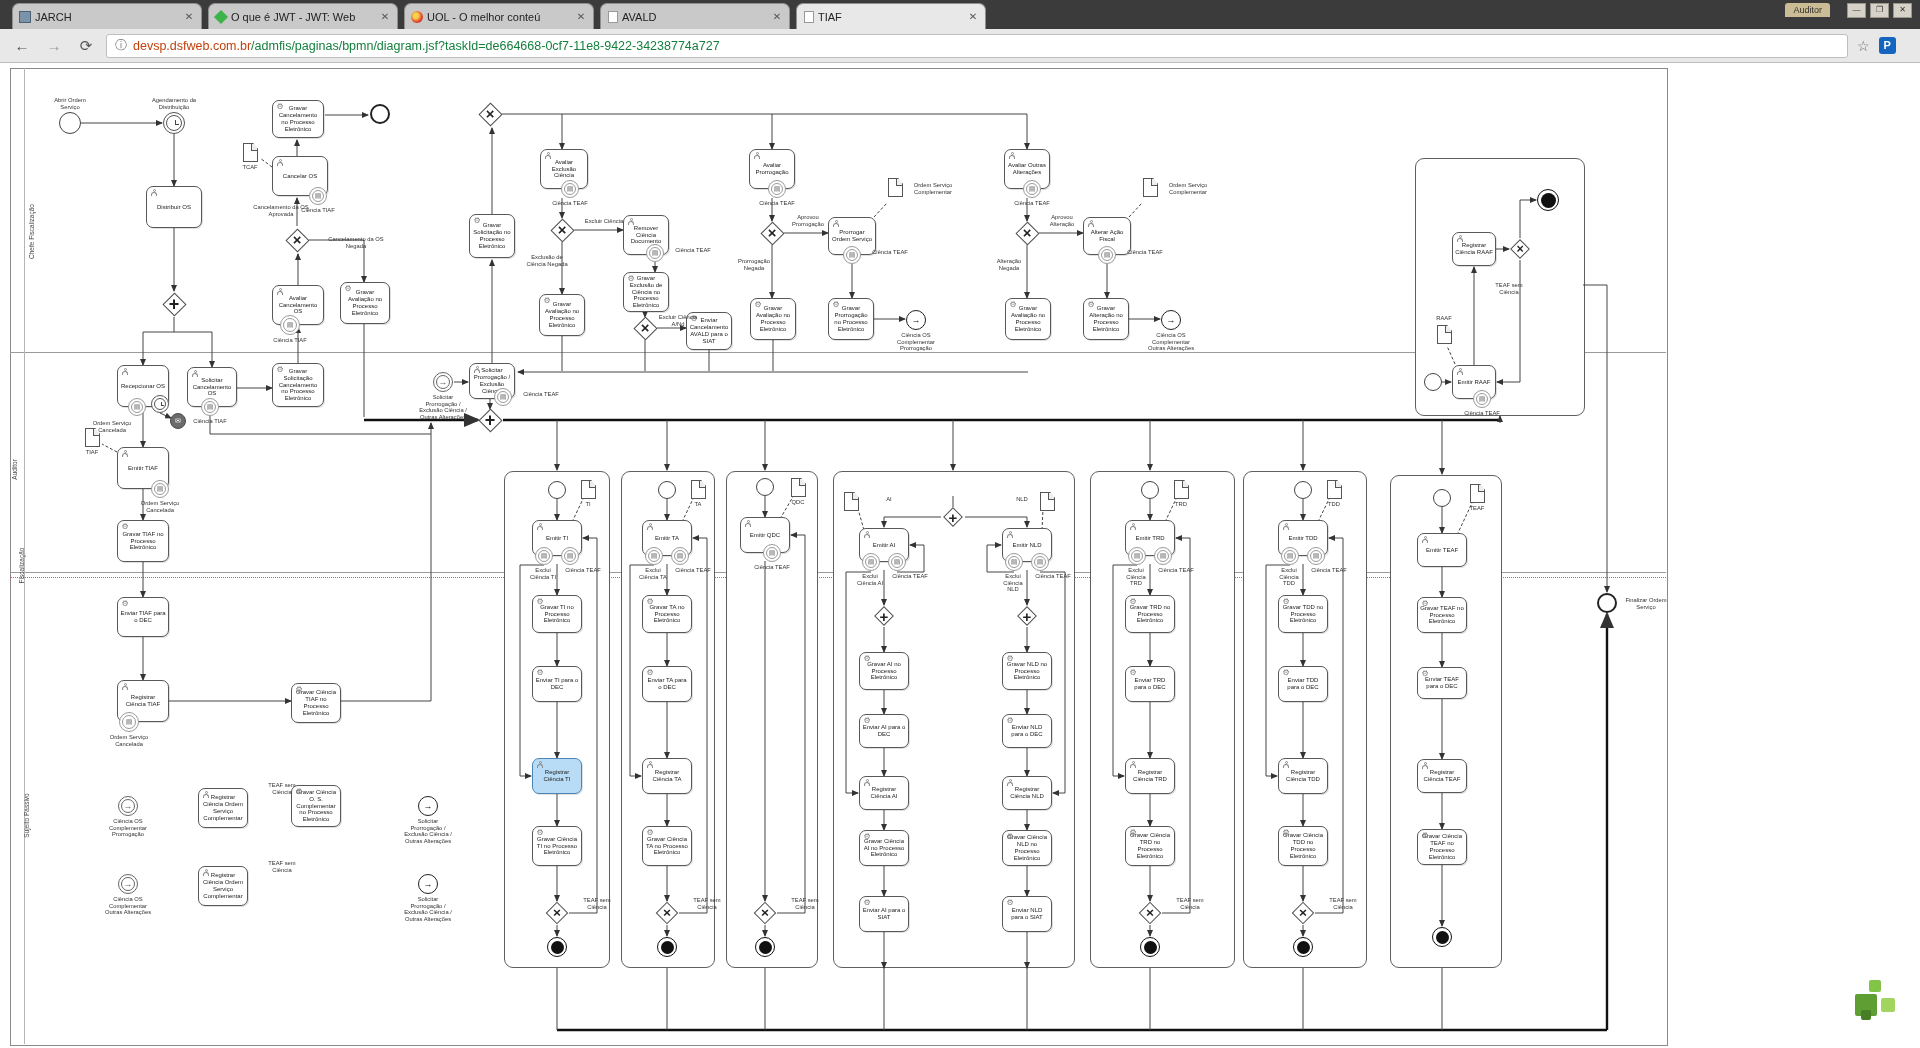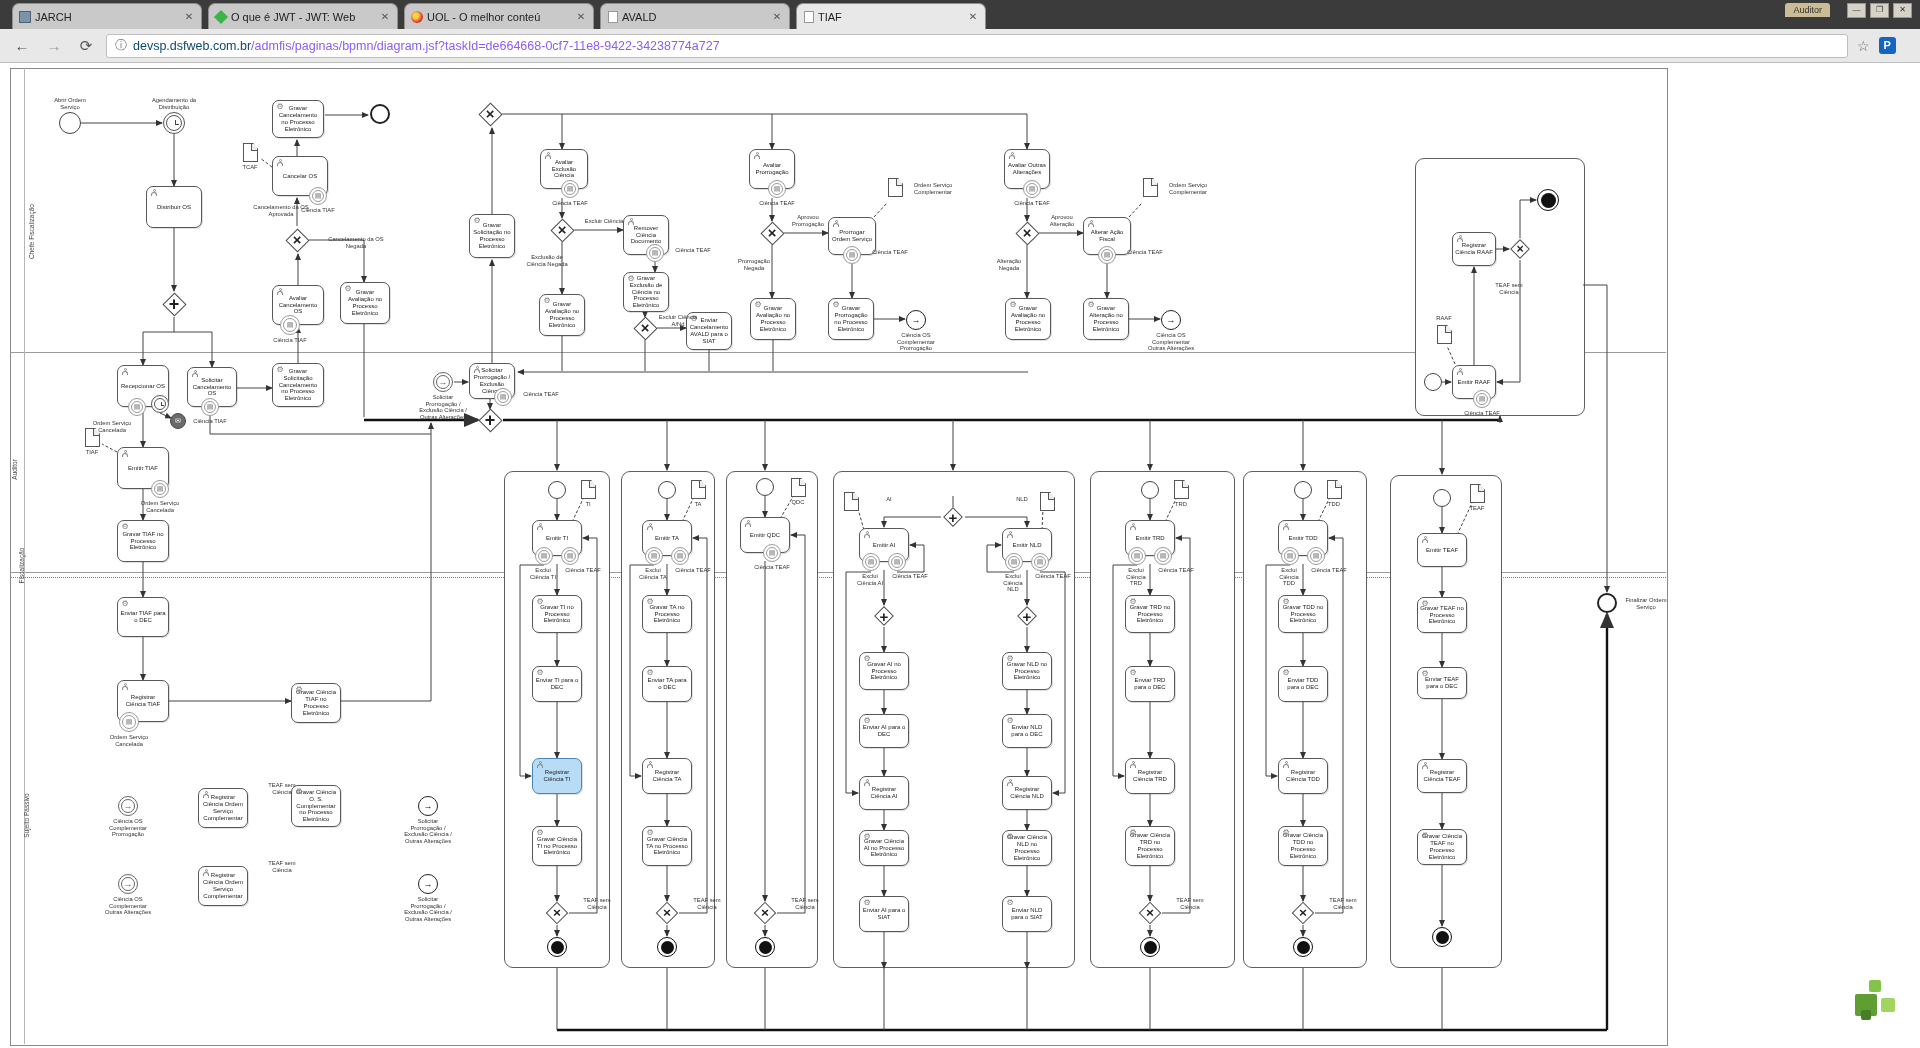--- a/index.html
+++ b/index.html
@@ -24,22 +24,22 @@
     line-height:12px;text-align:center;color:#333;}
   #profile{position:absolute;top:3px;height:14px;padding:0 8px;background:#cabd96;border-radius:3px 3px 0 0;
     font-size:9px;line-height:14px;color:#33302a;z-index:61;}
   #toolbar{position:absolute;left:0;top:29px;width:1920px;height:33px;background:#e8e8e8;
     border-bottom:1px solid #bdbdbd;z-index:60;display:flex;align-items:center;}
   .navbtn{font-size:15px;color:#555;margin-left:12px;width:20px;text-align:center;}
   .navbtn.fwd{color:#9a9a9a;}
   #urlbox{flex:0 0 auto;width:1740px;height:22px;background:#fff;border:1px solid #bfbfbf;border-radius:3px;
     margin-left:10px;display:flex;align-items:center;font-size:12.5px;}
   #urlbox .info{color:#777;font-size:12px;margin:0 6px 0 8px;}
-  #urlbox .host{color:#0c4a6e;}
-  #urlbox .path{color:#8b5cf6;white-space:nowrap;overflow:hidden;}
+  #urlbox .host{color:#c2410c;}
+  #urlbox .path{color:#15803d;white-space:nowrap;overflow:hidden;}
   .tbicon{margin-left:9px;font-size:14px;color:#666;}
   #pbadge{margin-left:9px;width:17px;height:17px;border-radius:3px;background:#1565c0;color:#fff;
     font-size:11px;font-weight:bold;text-align:center;line-height:17px;}
 
   
   #canvas{position:absolute;inset:0;background:#fff;}
   #dborder{position:absolute;border:1px solid #8a8a8a;background:#fff;}
   .laneline{position:absolute;height:1px;background:#9a9a9a;}
   .pbreak{position:absolute;border-top:1px dotted #e05a5a;height:0;}
   .lanestrip{position:absolute;width:1px;background:#b5b5b5;}

